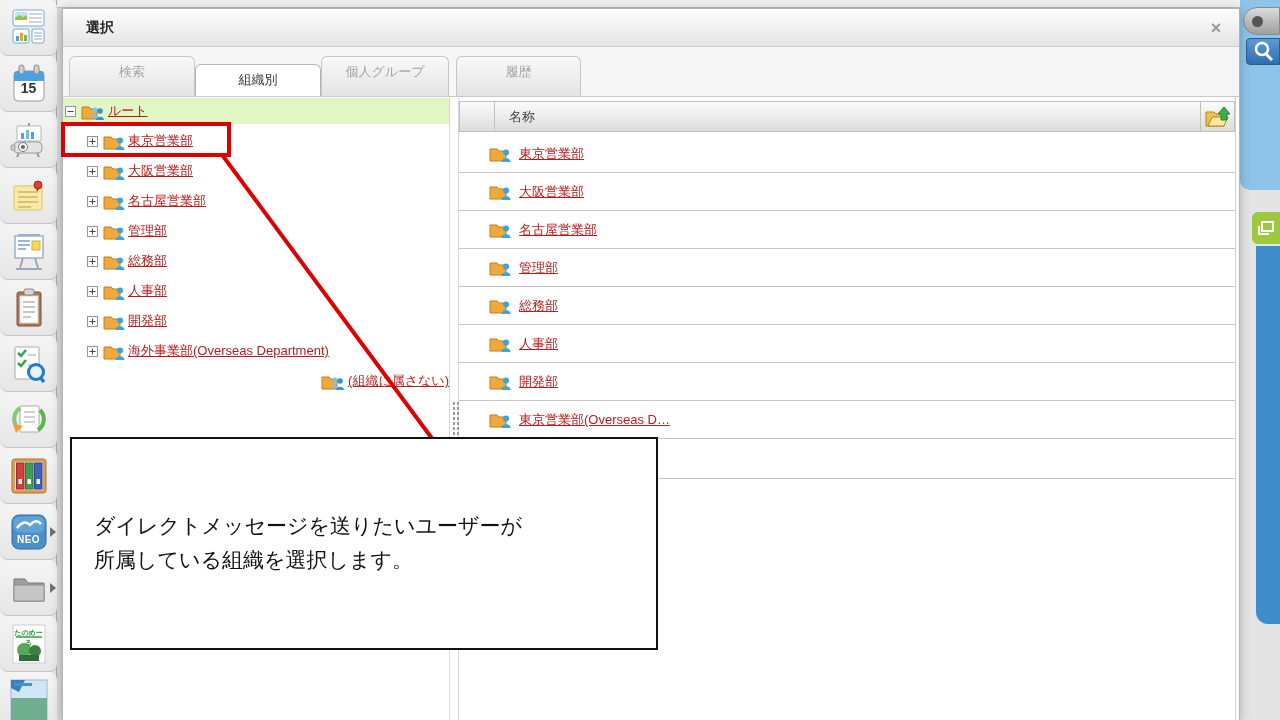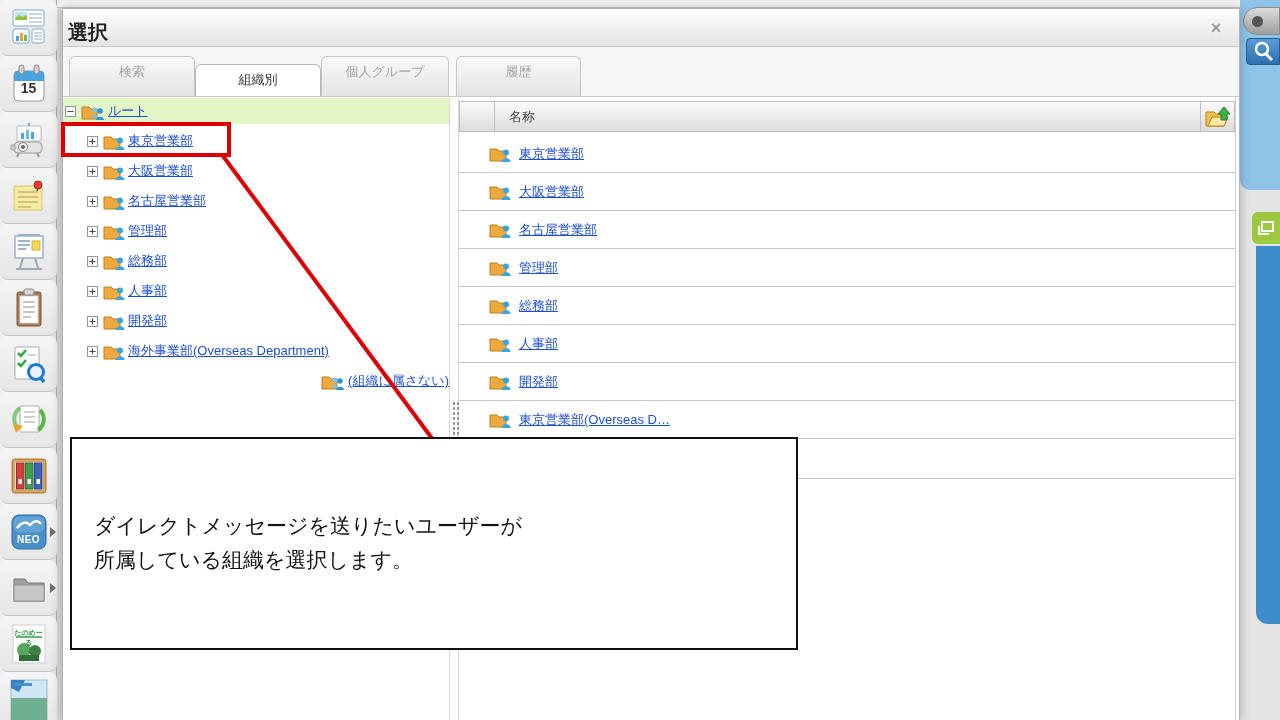--- a/index.html
+++ b/index.html
@@ -22,21 +22,21 @@
   .bg-blue-panel { position:absolute; left:1240px; top:0; width:40px; height:190px; background:#8ec4e8; border-radius:0 0 0 10px; z-index:3; }
   .bg-capsule { position:absolute; left:1243px; top:7px; width:37px; height:28px; background:linear-gradient(#dcdcdc,#9f9f9f); border-radius:14px 0 0 14px; border:1px solid #8a8a8a; z-index:4; }
   .bg-capsule .dot { position:absolute; left:8px; top:8px; width:11px; height:11px; border-radius:50%; background:#555; }
   .bg-search-btn { position:absolute; left:1246px; top:38px; width:34px; height:27px; background:linear-gradient(#5b9bd5,#2f6fb0); border:1px solid #275d93; border-radius:4px 0 0 4px; z-index:4; }
   .bg-green-btn { position:absolute; left:1252px; top:212px; width:28px; height:32px; background:#9cc93f; border-radius:6px 0 0 6px; z-index:4; display:flex; align-items:center; justify-content:center; }
   .bg-blue-bar { position:absolute; left:1256px; top:246px; width:24px; height:378px; background:#3f8ccb; border-radius:0 0 0 12px; z-index:3; }
 
   
   .dialog { position:absolute; left:62px; top:8px; width:1178px; height:712px; background:#fff; border:1px solid #b3b3b3; border-bottom:none; box-shadow:0 2px 10px rgba(0,0,0,.25); z-index:10; }
   .dlg-header { position:absolute; left:0; top:0; right:0; height:38px; background:linear-gradient(#fefefe,#e4e4e4); border-bottom:1px solid #c9c9c9; }
-  .dlg-title { position:absolute; left:5px; top:10px; font-size:20px; font-weight:bold; color:#222; }
+  .dlg-title { position:absolute; left:23px; top:10px; font-size:14px; font-weight:bold; color:#222; }
   .dlg-close { position:absolute; right:12px; top:8px; width:22px; height:22px; font-size:18px; color:#9a9a9a; text-align:center; line-height:22px; cursor:pointer; font-weight:bold; }
 
   
   .tabstrip { position:absolute; left:0; top:38px; right:0; height:49px; background:#f6f6f6; }
   .tab { position:absolute; bottom:0; height:40px; border:1px solid #c6c6c6; border-bottom:none; border-radius:6px 6px 0 0; background:linear-gradient(#f9f9f9,#e4e4e4); color:#a3a3a3; font-size:13px; text-align:center; line-height:30px; cursor:pointer; }
   .tab.active { background:#fff; color:#333; height:32px; z-index:3; border-color:#b5b5b5; }
   .tab-0 { left:6px;   width:126px; }
   .tab-1 { left:132px; width:126px; }
   .tab-2 { left:258px; width:128px; }
   .tab-3 { left:393px; width:125px; }
@@ -44,21 +44,21 @@
   
   .dlg-content { position:absolute; left:0; top:87px; right:0; bottom:0; border-top:1px solid #c9c9c9; background:#fff; }
 
   
   .tree-pane { position:absolute; left:0; top:1px; width:386px; bottom:0; font-size:13px; }
   .tree-root-row { height:26px; background:#e2f6c5; display:flex; align-items:center; padding-left:2px; }
   .tree-items { padding-top:2px; }
   .tree-item { height:30px; display:flex; align-items:center; padding-left:24px; }
   .tree-item.no-box { padding-left:18px;justify-content:flex-end; }
   .pm-box { width:11px; height:11px; margin-right:3px; flex:none; cursor:pointer; }
-  .org-link { color:#1d4ed8; text-decoration:underline; cursor:pointer; margin-left:3px; white-space:nowrap; }
+  .org-link { color:#b91c1c; text-decoration:underline; cursor:pointer; margin-left:3px; white-space:nowrap; }
   .tree-icon { flex:none; margin-left:2px; }
 
   
   .splitter { position:absolute; left:386px; top:1px; width:10px; bottom:0; border-left:1px solid #d8d8d8; border-right:1px solid #d8d8d8; cursor:col-resize; }
   .splitter-handle { position:absolute; left:1px; top:302px; width:8px; height:40px;
     background-image:radial-gradient(#9a9a9a 1px, transparent 1.4px); background-size:4px 5px; background-position:1px 1px; }
 
   
   .table-pane { position:absolute; left:396px; top:0; right:3px; bottom:0; border-right:1px solid #d0d0d0; }
   .tbl-header { position:absolute; left:0; top:4px; right:0; height:41px; display:flex; }
@@ -67,21 +67,21 @@
   .th-name { flex:1; font-size:13px; color:#444; line-height:29px; padding-left:14px; }
   .th-up { width:34px; display:flex; align-items:center; justify-content:center; cursor:pointer; }
   .tbl-rows { position:absolute; left:0; top:38px; right:0; }
   .tbl-row { height:38px; border-bottom:1px solid #c6c6c6; display:flex; align-items:center; padding-left:30px; font-size:13px; }
   .tbl-row .org-link { margin-left:8px; }
   .tbl-row-empty { height:40px; border-bottom:1px solid #c6c6c6; }
 
   
   .hl-rect { position:absolute; left:61px; top:122px; width:170px; height:35px; border:4px solid #dd0000; z-index:45; pointer-events:none; }
   .hl-line { position:absolute; left:224px; top:154px; width:354px; height:4px; background:#dd0000; transform-origin:0 0; transform:rotate(53.5deg); z-index:44; pointer-events:none; }
-  .callout { position:absolute; left:70px; top:437px; width:728px; height:213px; background:#fff; border:2px solid #111; z-index:46; }
+  .callout { position:absolute; left:70px; top:437px; width:588px; height:213px; background:#fff; border:2px solid #111; z-index:46; }
   .callout-text { padding:70px 0 0 22px; font-size:21px; color:#111; line-height:34px; }
 
   svg { display:block; }
 </style>
 </head>
 <body>
 
 <div class="top-strip"></div>
 
 <div class="bg-right-gray"></div>

